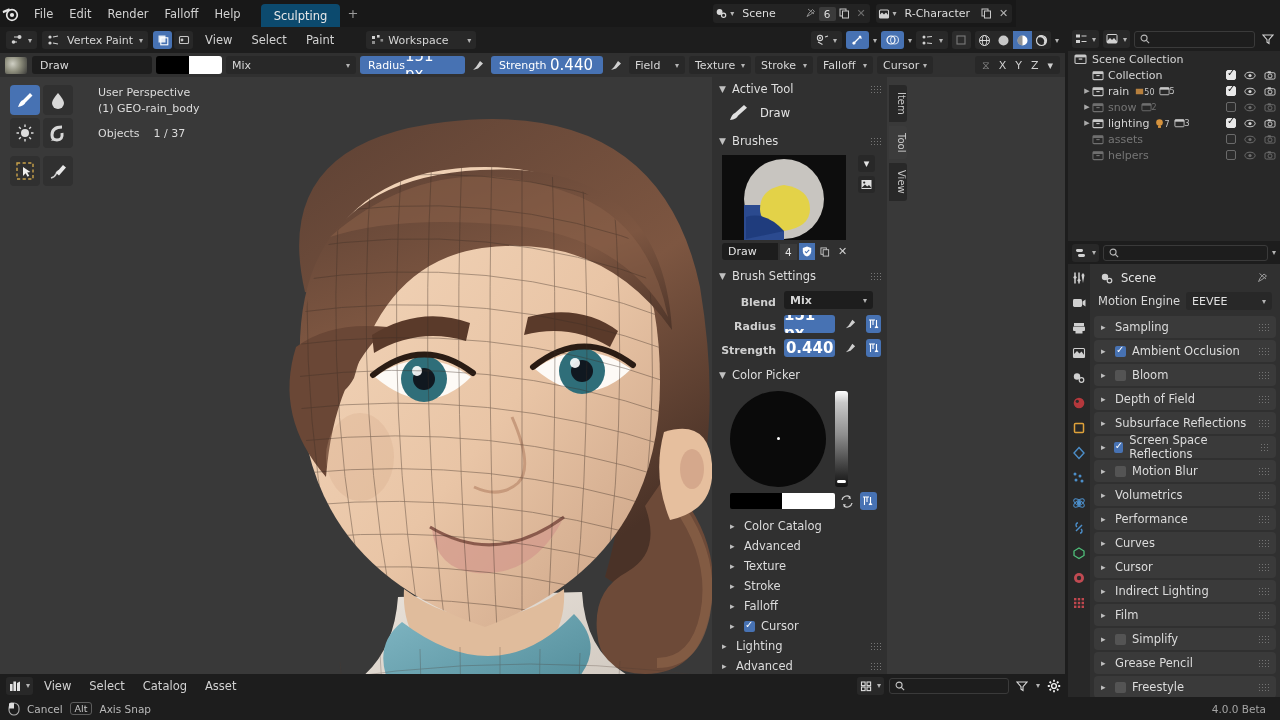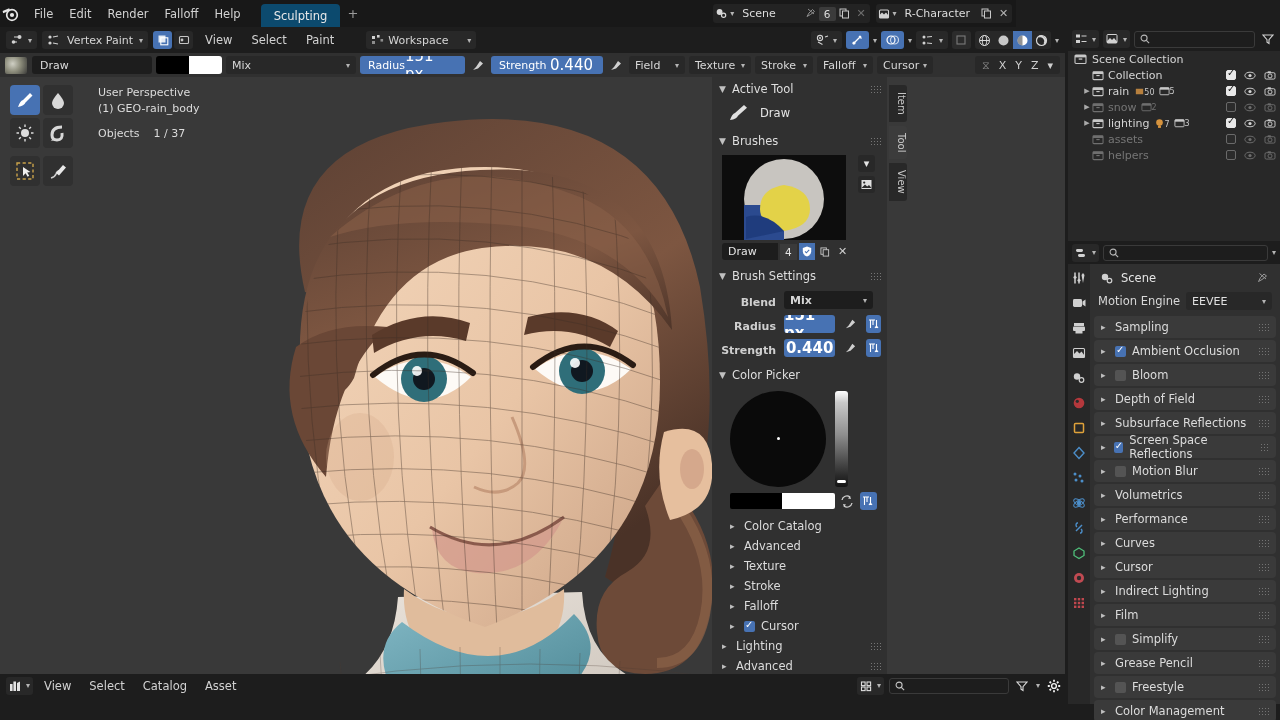--- a/index.html
+++ b/index.html
@@ -1313,13 +1313,25 @@
         <svg width="14" height="14" viewBox="0 0 14 14">
             <circle cx="7" cy="7" r="2.4" fill="none" stroke="#f0f0f0" stroke-width="1.4"></circle>
             <g stroke="#f0f0f0" stroke-width="1.8">
               <path d="M7 .8 v2 M7 11.2 v2 M.8 7 h2 M11.2 7 h2 M2.6 2.6 l1.4 1.4 M10 10 l1.4 1.4 M11.4 2.6 L10 4 M4 10 l-1.4 1.4"></path>
             </g>
           </svg>
       </div>
     </div>
   </div>
 
+  <div class="statusbar">
+    <span>
+      <svg width="12" height="14" viewBox="0 0 12 14">
+          <rect x="1" y="1" width="10" height="12" rx="5" fill="none" stroke="#b0b0b0" stroke-width="1.1"></rect>
+          <path d="M1 1.5 a5 5 0 0 1 5 -0.5 V6.5 H1 Z" fill="#dcdcdc"></path>
+        </svg>
+    </span>
+    <span>Cancel</span>
+    <span class="keycap">Alt</span>
+    <span>Axis Snap</span>
+    <span class="version">4.0.0 Beta</span>
+  </div>
 </div>
 
 </body></html>

